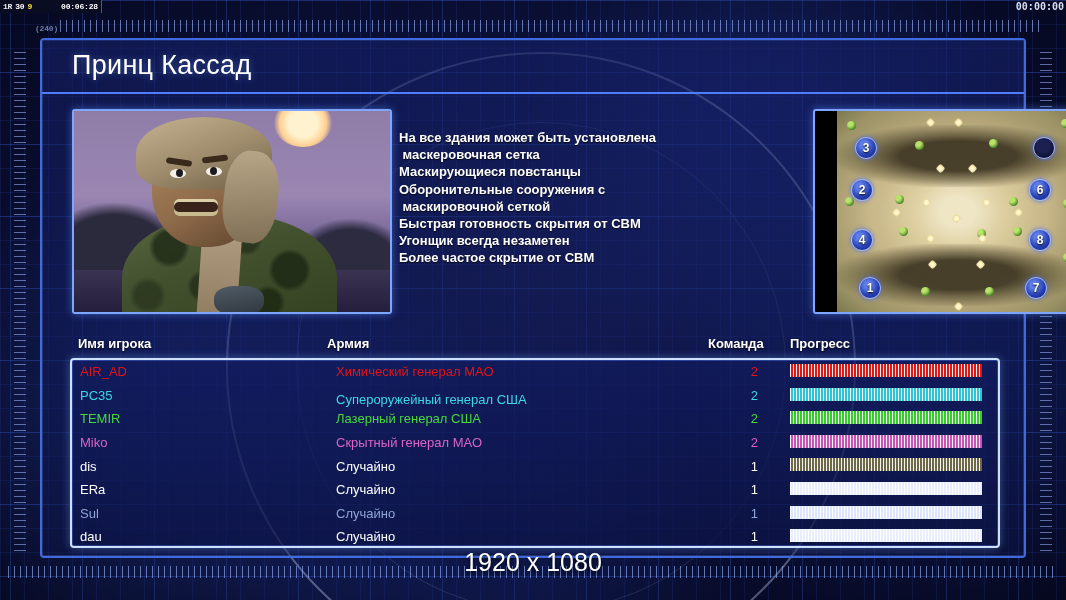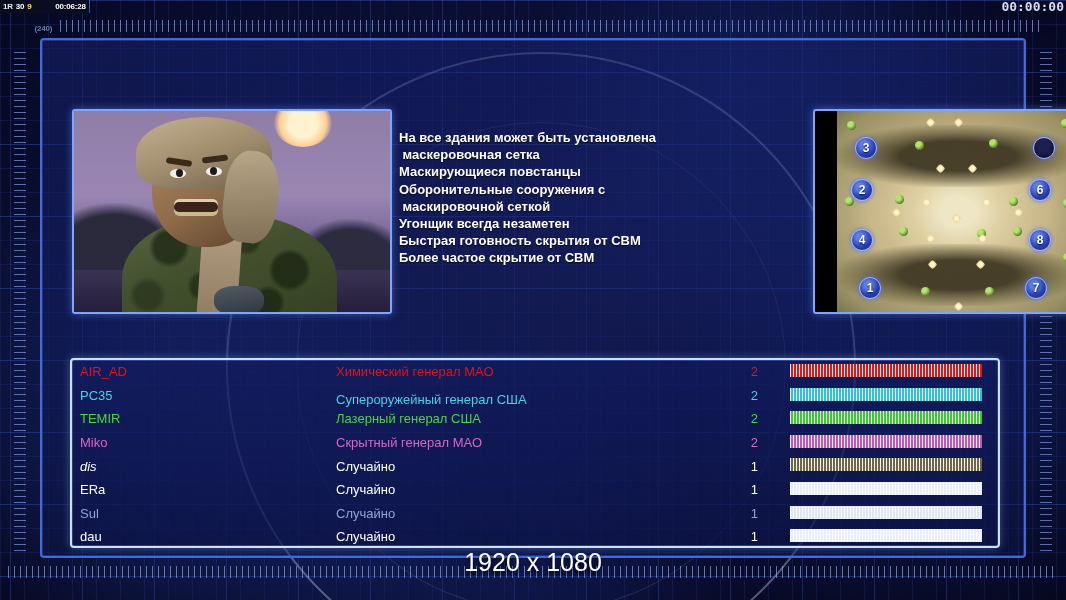--- a/index.html
+++ b/index.html
@@ -59,33 +59,33 @@
   #topbar {
     position:absolute; left:0; top:0; width:1066px; height:13px;
     z-index:30;
   }
   #topbar-left {
     position:absolute; left:0; top:0; height:13px;
     display:flex; align-items:center; gap:3px;
     padding:0 3px;
     background:#0a0d22;
     border-right:1px solid #3a56b0;
-    font-family:Liberation Sans, sans-serif;
+    font-family:Liberation Mono, monospace;
     font-size:8px; line-height:9px; font-weight:bold;
     letter-spacing:-.2px;
   }
   .tb-a { color:#e8e8f0; }
   .tb-b { color:#ffe23c; }
   .tb-c { color:#6d7ba8;margin-top:44px; }
   .tb-d { color:#ffffff; }
   #topbar-right {
     position:absolute; right:2px; top:0; height:13px;
     display:flex; align-items:center;
     font-family:"DejaVu Sans Mono", monospace;
-    font-size:13px; font-weight:bold; color:#d8dcf0;
+    font-size:10px; font-weight:bold; color:#d8dcf0;
   }
 
   
   .ruler-h {
     position:absolute; height:12px;
     background-image: repeating-linear-gradient(to right,
         rgba(150,175,245,.75) 0 1px, transparent 1px 6px);
     opacity:.85;
   }
   .ruler-v {
@@ -341,20 +341,23 @@
     <span class="tb-d">30</span>
     <span class="tb-b">9</span>
     <span class="tb-c">(240)</span>
     <span class="tb-d">00:06:28</span>
   </div>
   <div id="topbar-right">00:00:00</div>
 </div>
 
 <div id="panel">
 
+  <div id="title-band">
+    <div id="page-title">Принц Кассад</div>
+  </div>
 
   <div id="info-row">
 
     <div id="portrait-frame">
       <div class="pt-sky"></div>
       <div class="pt-sun"></div>
       <div class="pt-bush-l"></div>
       <div class="pt-bush-r"></div>
       <div class="pt-ground"></div>
       <div class="pt-body"></div>
@@ -372,22 +375,22 @@
       <div class="pt-mouth"></div>
       <div class="pt-obj"></div>
     </div>
 
     <div id="desc">
         <div class="line">На все здания может быть установлена</div>
         <div class="line"> маскеровочная сетка</div>
         <div class="line">Маскирующиеся повстанцы</div>
         <div class="line">Оборонительные сооружения с</div>
         <div class="line"> маскировочной сеткой</div>
+        <div class="line">Быстрая готовность скрытия от СВМ</div>
         <div class="line">Угонщик всегда незаметен</div>
-        <div class="line">Быстрая готовность скрытия от СВМ</div>
         <div class="line">Более частое скрытие от СВМ</div>
       </div>
 
     <div id="map-frame">
       <div id="map-inner">
         <div class="map-dark top"></div>
         <div class="map-dark bottom"></div>
         <div class="map-edge"></div>
 
         <div class="map-tree" style="left:10px;  top:10px;"></div>
@@ -425,20 +428,26 @@
           <div class="map-pos" style="left: 192px; top: 68px;">6</div>
           <div class="map-pos" style="left: 14px; top: 118px;">4</div>
           <div class="map-pos" style="left: 192px; top: 118px;">8</div>
           <div class="map-pos" style="left: 22px; top: 166px;">1</div>
           <div class="map-pos" style="left: 188px; top: 166px;">7</div>
         </div>
     </div>
 
   </div>
 
+  <div id="table-head">
+    <span class="col-name">Имя игрока</span>
+    <span class="col-army">Армия</span>
+    <span class="col-team">Команда</span>
+    <span class="col-prog">Прогресс</span>
+  </div>
 
   <div id="table-box">
       <div class="row">
         <span class="nm" style="color: rgb(226, 20, 20);">AIR_AD</span>
         <span class="ar" style="color: rgb(226, 20, 20);">Химический генерал МАО</span>
         <span class="tm" style="color: rgb(226, 20, 20);">2</span>
         <div class="bar" style="background: rgba(10, 18, 60, 0.8);">
           <div class="fill" style="width: 100%; background-color: rgb(216, 26, 26);"></div>
         </div>
       </div>
@@ -460,21 +469,21 @@
       </div>
       <div class="row">
         <span class="nm" style="color: rgb(217, 100, 198);">Miko</span>
         <span class="ar" style="color: rgb(217, 100, 198);">Скрытный генерал МАО</span>
         <span class="tm" style="color: rgb(217, 100, 198);">2</span>
         <div class="bar" style="background: rgba(10, 18, 60, 0.8);">
           <div class="fill" style="width: 100%; background-color: rgb(196, 87, 180);"></div>
         </div>
       </div>
       <div class="row">
-        <span class="nm" style="color: rgb(255, 255, 255); font-style: italic;">dis</span>
+        <span class="nm" style="color: rgb(255, 255, 255);">dis</span>
         <span class="ar" style="color: rgb(255, 255, 255);">Случайно</span>
         <span class="tm" style="color: rgb(255, 255, 255);">1</span>
         <div class="bar" style="background: rgba(10, 18, 60, 0.8);">
           <div class="fill" style="width: 100%; background-color: rgb(109, 104, 72);"></div>
         </div>
       </div>
       <div class="row">
         <span class="nm" style="color: rgb(255, 255, 255);">ERa</span>
         <span class="ar" style="color: rgb(255, 255, 255);">Случайно</span>
         <span class="tm" style="color: rgb(255, 255, 255);">1</span>

